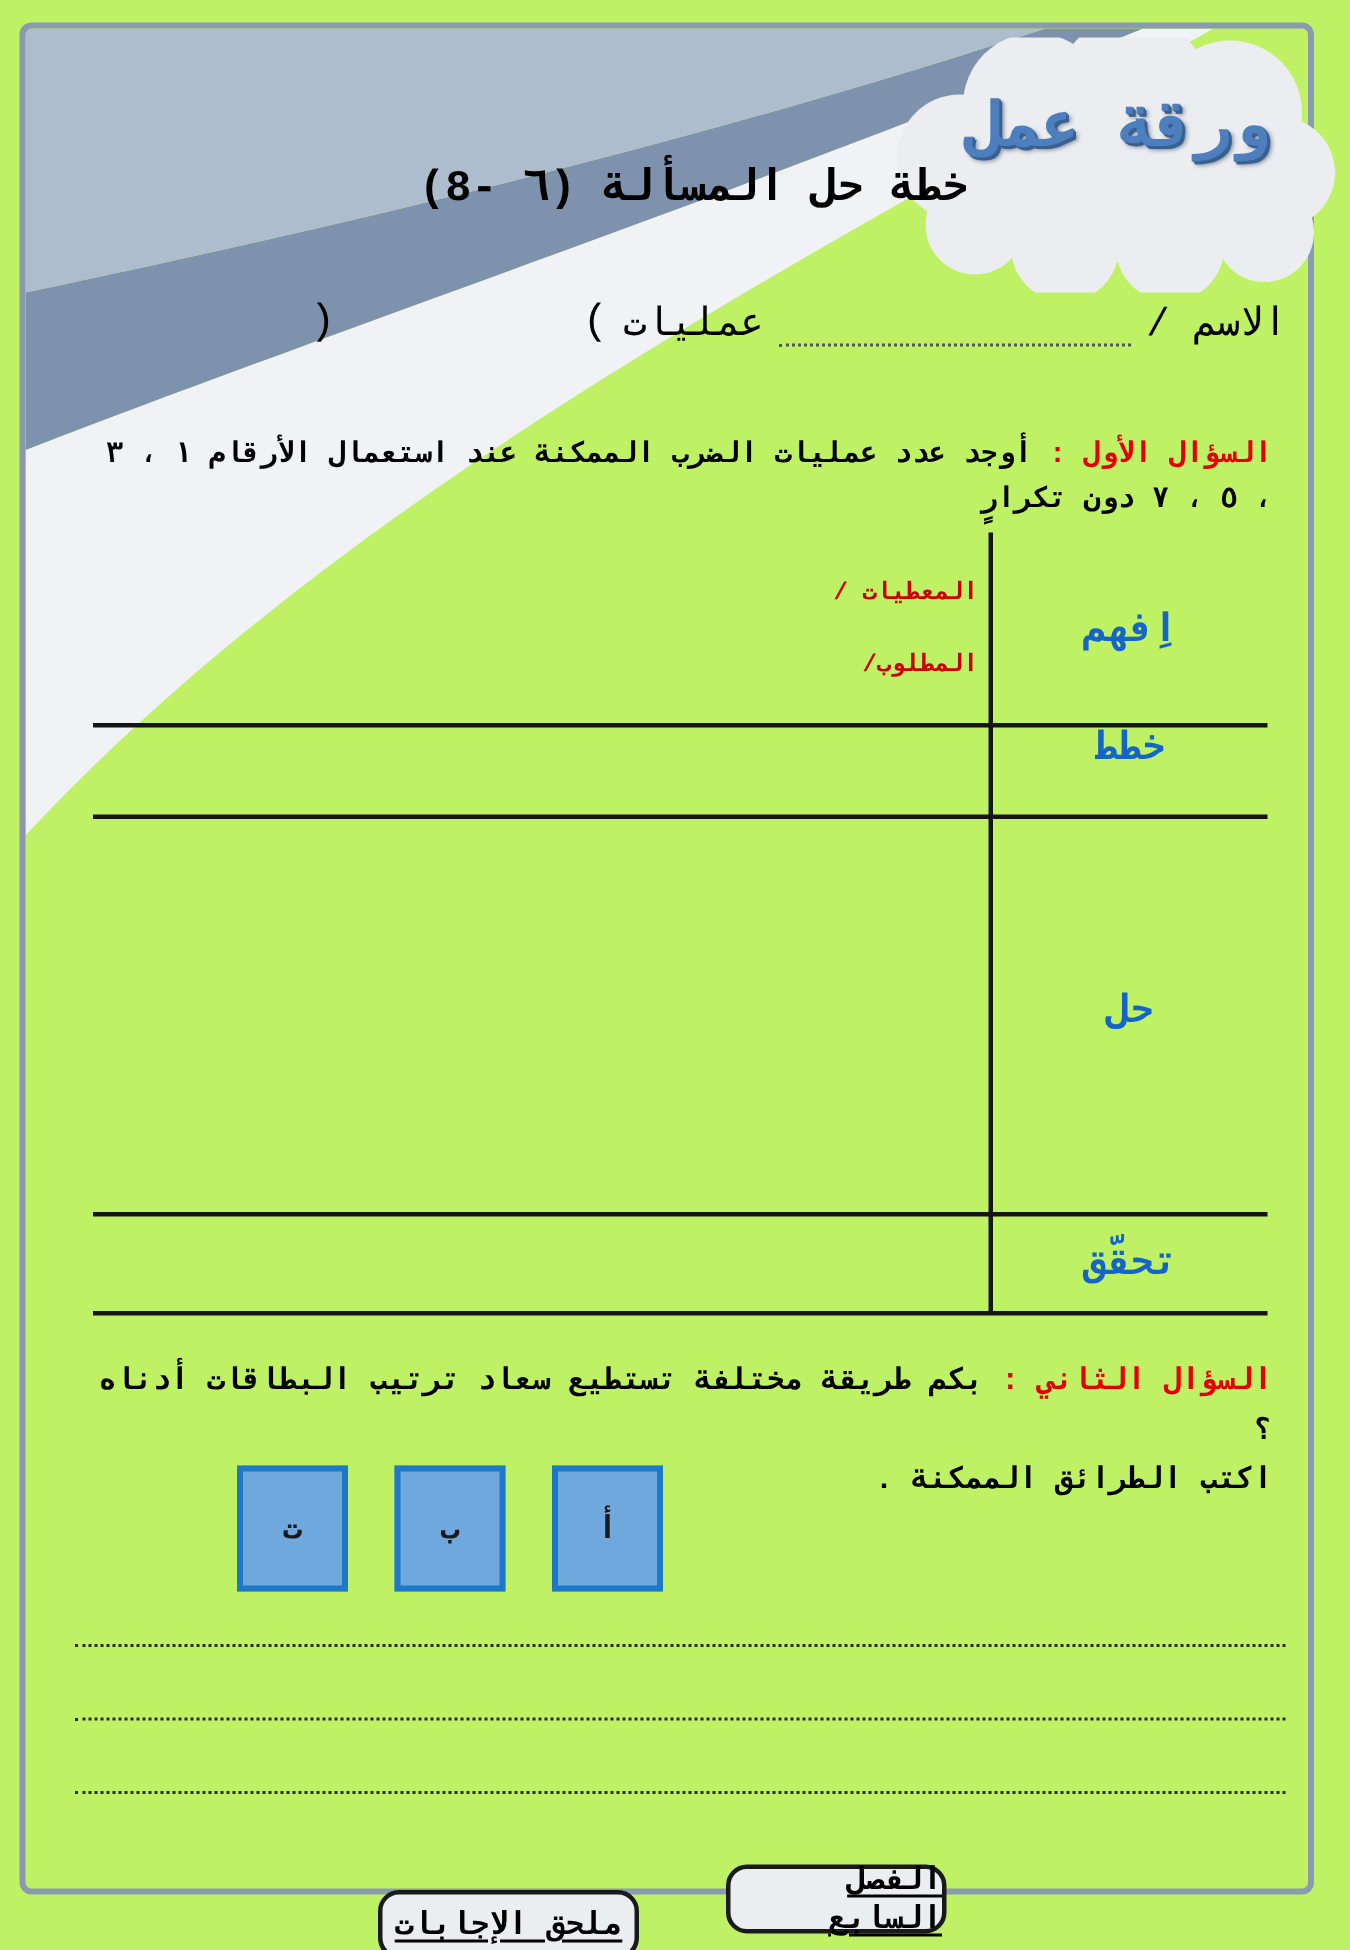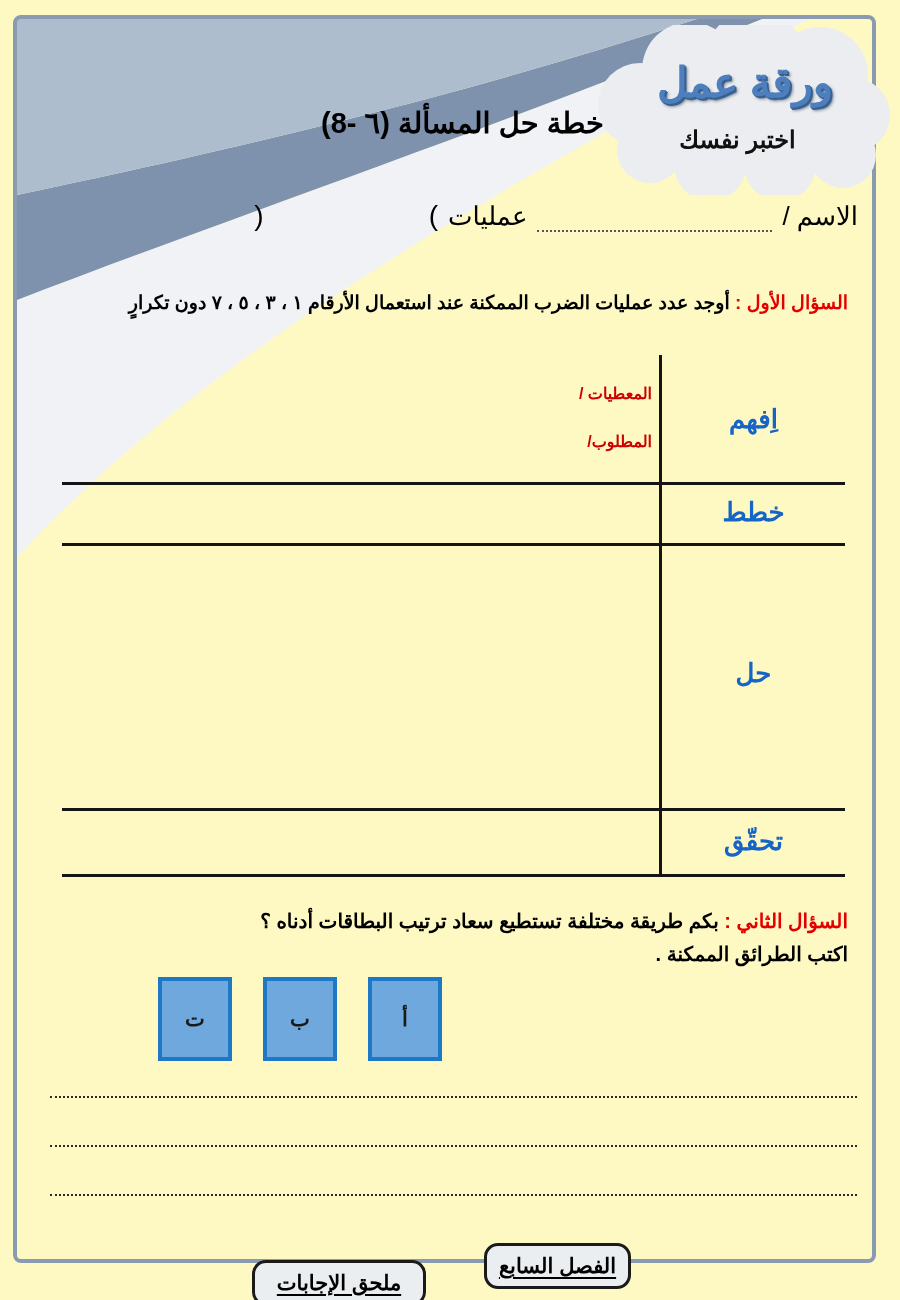--- a/index.html
+++ b/index.html
@@ -1,19 +1,19 @@
 <!DOCTYPE html>
 <html lang="ar"><head>
 <meta charset="utf-8">
 <style>
   * { margin:0; padding:0; box-sizing:border-box; }
   html,body { background:#fff; }
   .canvas {
-    position:relative; width:900px; height:1300px; background:#fef9c3;
-    font-family:Liberation Sans, sans-serif; overflow:hidden;
+    position:relative; width:900px; height:1300px; background:#bef264;
+    font-family:Liberation Mono, monospace; overflow:hidden;
   }
   .page-border {
     position:absolute; left:13px; top:15px; width:863px; height:1248px;
     border:4px solid #8a9ab1; border-radius:8px; pointer-events:none;
   }
   .deco-svg { position:absolute; left:17px; top:19px; pointer-events:none; }
   .cloud-svg { position:absolute; left:590px; top:25px; pointer-events:none; }
   .cloud-title {
     position:absolute; left:620px; top:58px; width:250px; text-align:center;
     font-size:42px; font-weight:bold; color:#4d7fbe; direction:rtl;
@@ -100,21 +100,20 @@
       <circle cx="165" cy="35" r="50"></circle>
       <circle cx="230" cy="50" r="48"></circle>
       <circle cx="263" cy="90" r="37"></circle>
       <circle cx="253" cy="130" r="33"></circle>
       <circle cx="190" cy="140" r="36"></circle>
       <circle cx="120" cy="140" r="36"></circle>
       <circle cx="60" cy="125" r="33"></circle>
     </g>
   </svg>
   <div class="cloud-title">ورقة عمل</div>
-  <div class="cloud-subtitle">اختبر نفسك</div>
 
   <div class="lesson-title">(8- ٦) خطة حل المسألة</div>
 
   <div class="name-row">
     <span>الاسم /</span>
     <span class="name-blank"></span>
     <span>عمليات</span>
     <span class="paren" style="margin-right:10px">(</span>
     <span class="paren-gap"></span>
     <span class="paren">)</span>
@@ -127,21 +126,21 @@
   </div>
 
   <div>
     <div class="tline t-vline"></div>
     <div class="tline t-h1"></div>
     <div class="tline t-h2"></div>
     <div class="tline t-h3"></div>
     <div class="tline t-h4"></div>
 
     <div class="row-label" style="top:404px">اِفهم</div>
-    <div class="row-label" style="top:497px">خطط</div>
+    <div class="row-label" style="top:483px">خطط</div>
     <div class="row-label" style="top:658px">حل</div>
     <div class="row-label" style="top:826px">تحقّق</div>
 
     <div class="sub-label" style="top:384px">المعطيات /</div>
     <div class="sub-label" style="top:432px">المطلوب/</div>
   </div>
 
   <div class="q-block q2">
     <div>
       <span class="q-label">السؤال الثاني :</span>

